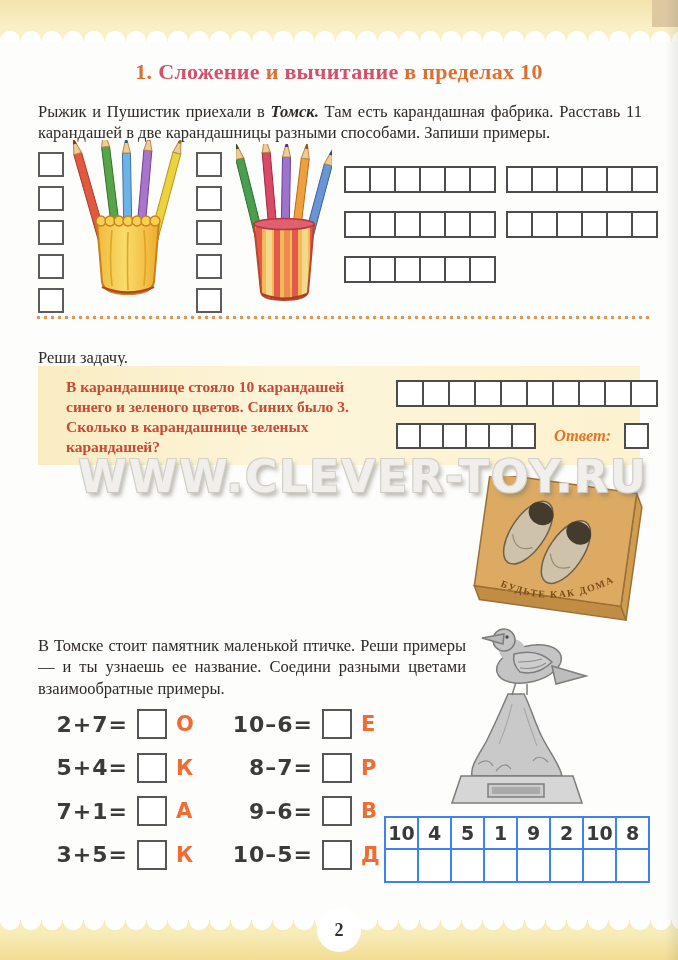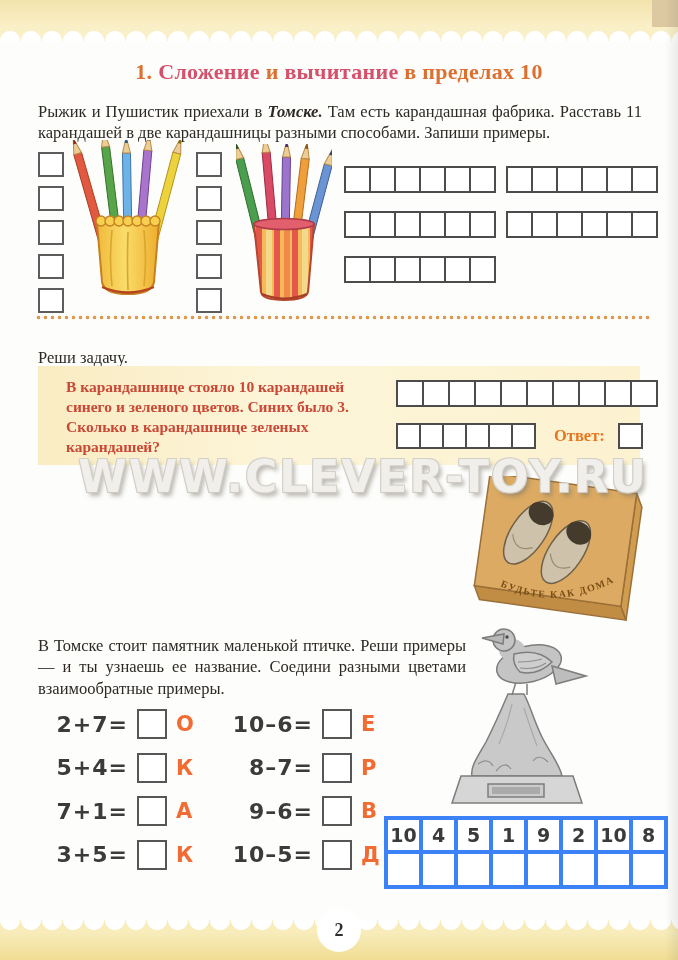--- a/index.html
+++ b/index.html
@@ -66,21 +66,21 @@
   .task-box { position:absolute; top:366px; left:38px; width:602px; height:99px;
     background:linear-gradient(90deg,#f9ecc2,#fdf5d9 40%,#fcf2d0); }
   .task-text { position:absolute; left:28px; top:11px; width:304px;
     font-weight:bold; font-size:15.5px; line-height:1.3; color:#c94836; }
   .task-strip-1 { position:absolute; left:358px; top:14px; display:flex; }
   .task-strip-1 .cell { width:24px; height:23px; background:#fff; border:2px solid #4c4c4c; }
   .task-strip-1 .cell + .cell { margin-left:-2px; }
   .task-row-2 { position:absolute; left:358px; top:57px; display:flex; align-items:center; }
   .task-row-2 .cell { width:21px; height:22px; background:#fff; border:2px solid #4c4c4c; }
   .task-row-2 .cell + .cell { margin-left:-2px; }
-  .answer-label { font-weight:bold; font-size:16.5px; color:#e6751f;
+  .answer-label { font-style:italic; font-weight:bold; font-size:16.5px; color:#e6751f;
     margin-left:18px; margin-right:13px; }
   .answer-single { width:21px; height:22px; background:#fff; border:2px solid #4c4c4c; }
 
   
   .watermark { position:absolute; top:451px; left:0; width:678px; text-align:center;
     font-family:"DejaVu Sans", sans-serif; font-weight:bold; font-size:44px;
     letter-spacing:2px; color:rgba(244,242,238,0.9); z-index:6; pointer-events:none;
     text-shadow:-1px -1px 0 #d4d0c8, 1px -1px 0 #d4d0c8, -1px 1px 0 #cfcbc3,
                  1px 1px 0 #cfcbc3, 3px 4px 4px rgba(120,115,105,0.5);padding-left:24px; }
 
@@ -97,38 +97,38 @@
   .eq-row { display:flex; align-items:center; height:28px; margin-bottom:15.5px; }
   .eq-expr { font-weight:bold; font-size:22px; color:#3b3b3b; letter-spacing:1px;
     min-width:88px; text-align:right; }
   .eq-col-right .eq-expr { min-width:110px; }
   .eq-box { width:26px; height:26px; background:#fff; border:2px solid #565656; margin:0 9px; }
   .eq-letter { font-weight:bold; font-size:21px; color:#f26b32; }
 
   
   .num-table { position:absolute; left:384px; top:816px; border-collapse:collapse;
     font-family:"DejaVu Sans", sans-serif; }
-  .num-table td { width:31px; height:30px; border:4px solid #3b82f6; background:#fff;
+  .num-table td { width:31px; height:30px; border:2px solid #3b82f6; background:#fff;
     text-align:center; font-weight:bold; font-size:19px; color:#3a3a3a; padding:0; }
   .num-table tr.empty td { height:31px; }
 </style>
 </head>
 <body>
 
 <div class="page">
 
   <div class="top-band">
     <div class="band-fill-top"></div>
     <div class="scallops-down"></div>
   </div>
   <div class="corner-tab"></div>
 
   <h1 class="title"><span class="t-orange">1. </span><span class="t-pink">Сложение</span><span class="t-orange"> и </span><span class="t-pink">вычитание</span><span class="t-orange"> в пределах 10</span></h1>
 
-  <p class="para para-intro"><span>Рыжик и Пушистик приехали в </span><span class="city">Томске.</span><span> Там есть карандашная фабрика. Расставь 11 карандашей в две карандашницы разными способами. Запиши примеры.</span></p>
+  <p class="para para-intro"><span>Рыжик и Пушистик приехали в </span><span class="city">Томск.</span><span> Там есть карандашная фабрика. Расставь 11 карандашей в две карандашницы разными способами. Запиши примеры.</span></p>
 
   <div class="pencil-section">
 
     <div class="cb-col cb-col-1">
       <div class="cb"></div>
       <div class="cb"></div>
       <div class="cb"></div>
       <div class="cb"></div>
       <div class="cb"></div>
     </div>

